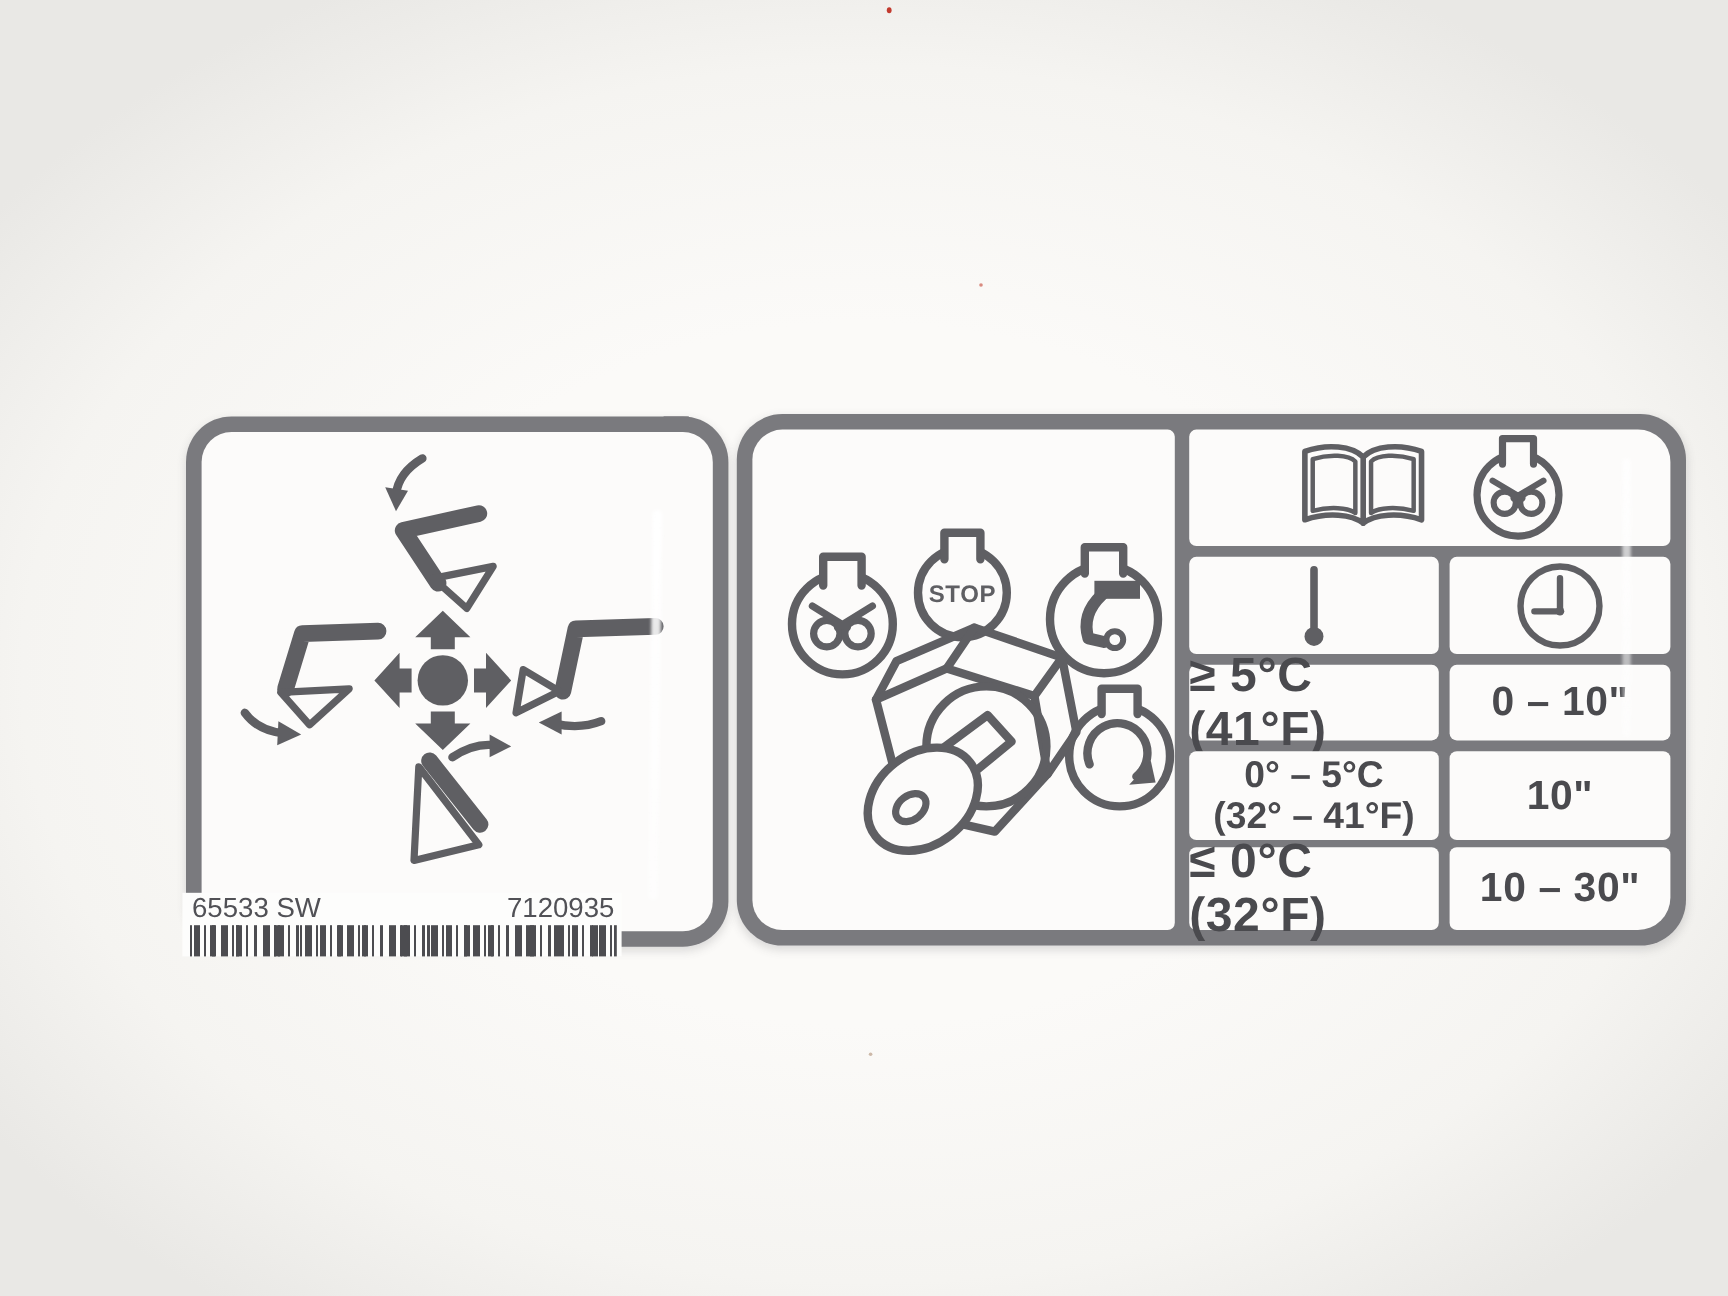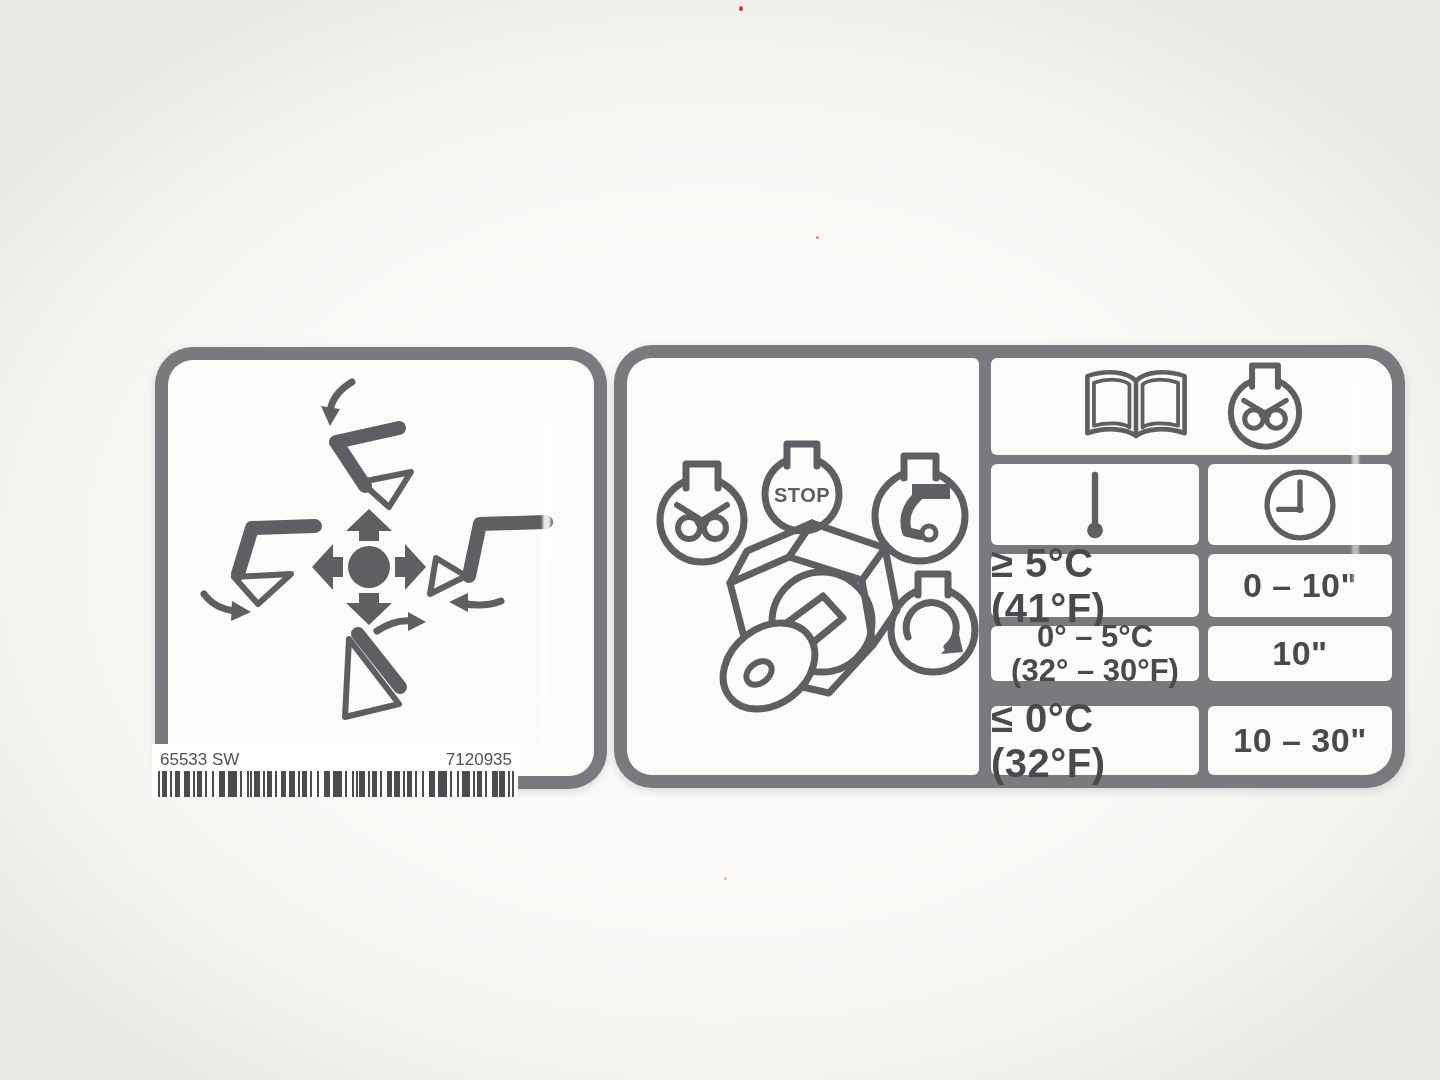--- a/index.html
+++ b/index.html
@@ -18,33 +18,33 @@
   
   .cell{position:absolute;background:#fcfbfa;border-radius:6px;
         display:flex;align-items:center;justify-content:center;
         color:#4a4a4e;font-weight:bold;}
   .key-panel{position:absolute;left:13px;top:13px;width:352px;height:417px;
              background:#fcfbfa;border-radius:25px 6px 6px 25px;}
   .header-cell{left:377px;top:13px;width:401px;height:97px;border-radius:6px 27px 6px 6px;gap:28px;}
   .cell-temp-icon{left:377px;top:119px;width:208px;height:81px;}
   .cell-time-icon{left:594px;top:119px;width:184px;height:81px;}
   .r1{top:209px;height:63px;}
-  .r2{top:281px;height:55px;}
+  .r2{top:281px;height:74px;}
   .r3{top:361px;height:69px;align-items:center;}
   .col-temp{left:377px;width:208px;}
   .col-time{left:594px;width:184px;}
   .r3.col-time{border-radius:6px 6px 27px 6px;}
   .temp-text{font-size:40px;letter-spacing:.5px;}
   .time-text{font-size:34px;letter-spacing:.5px;}
   .two-line{display:flex;flex-direction:column;align-items:center;line-height:34px;font-size:31px;}
   
   .barcode-strip{position:absolute;left:152px;top:744px;width:366px;height:53px;
                  background:#fdfdfc;z-index:5;}
   .pn-row{display:flex;justify-content:space-between;align-items:flex-end;
-          padding:1px 6px 0 8px;font-size:17px;color:#515156;height:25px;}
+          padding:1px 6px 0 8px;font-size:23px;color:#515156;height:25px;}
   .barcode{height:26px;margin:1px 4px 0 6px;
     background-image:
       repeating-linear-gradient(90deg,#4c4c50 0 2px,transparent 2px 4px,#4c4c50 4px 9px,transparent 9px 12px,#4c4c50 12px 14px,transparent 14px 19px,#4c4c50 19px 21px,transparent 21px 26px,#4c4c50 26px 32px,transparent 32px 35px),
       repeating-linear-gradient(90deg,transparent 0 17px,#4c4c50 17px 22px,transparent 22px 39px,#4c4c50 39px 41px,transparent 41px 53px);}
   .glare{position:absolute;background:linear-gradient(#ffffff, rgba(255,255,255,.55));
          filter:blur(1.2px);border-radius:4px;z-index:6;}
 </style>
 </head>
 <body>
 
@@ -190,21 +190,21 @@
     <div class="cell r1 col-temp">
       <span class="temp-text">≥ 5°C (41°F)</span>
     </div>
     <div class="cell r1 col-time">
       <span class="time-text">0 – 10"</span>
     </div>
 
     <div class="cell r2 col-temp">
       <span class="two-line">
         <span>0° – 5°C</span>
-        <span>(32° – 30°F)</span>
+        <span>(32° – 41°F)</span>
       </span>
     </div>
     <div class="cell r2 col-time">
       <span class="time-text">10"</span>
     </div>
 
     <div class="cell r3 col-temp">
       <span class="temp-text">≤ 0°C (32°F)</span>
     </div>
     <div class="cell r3 col-time">

